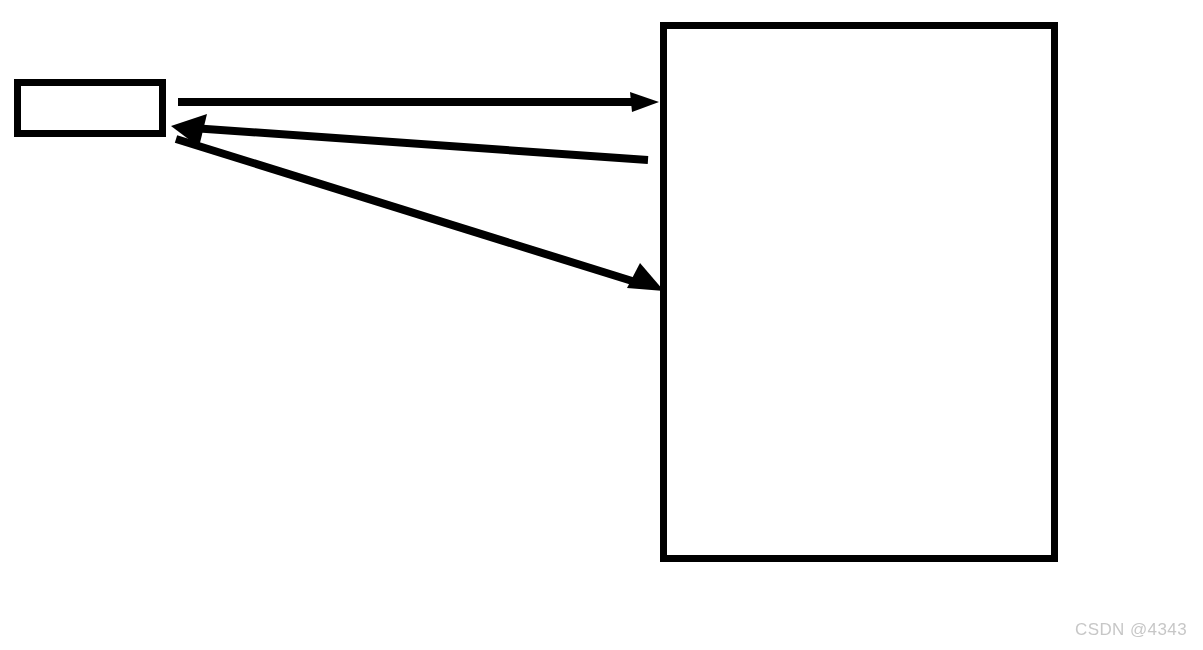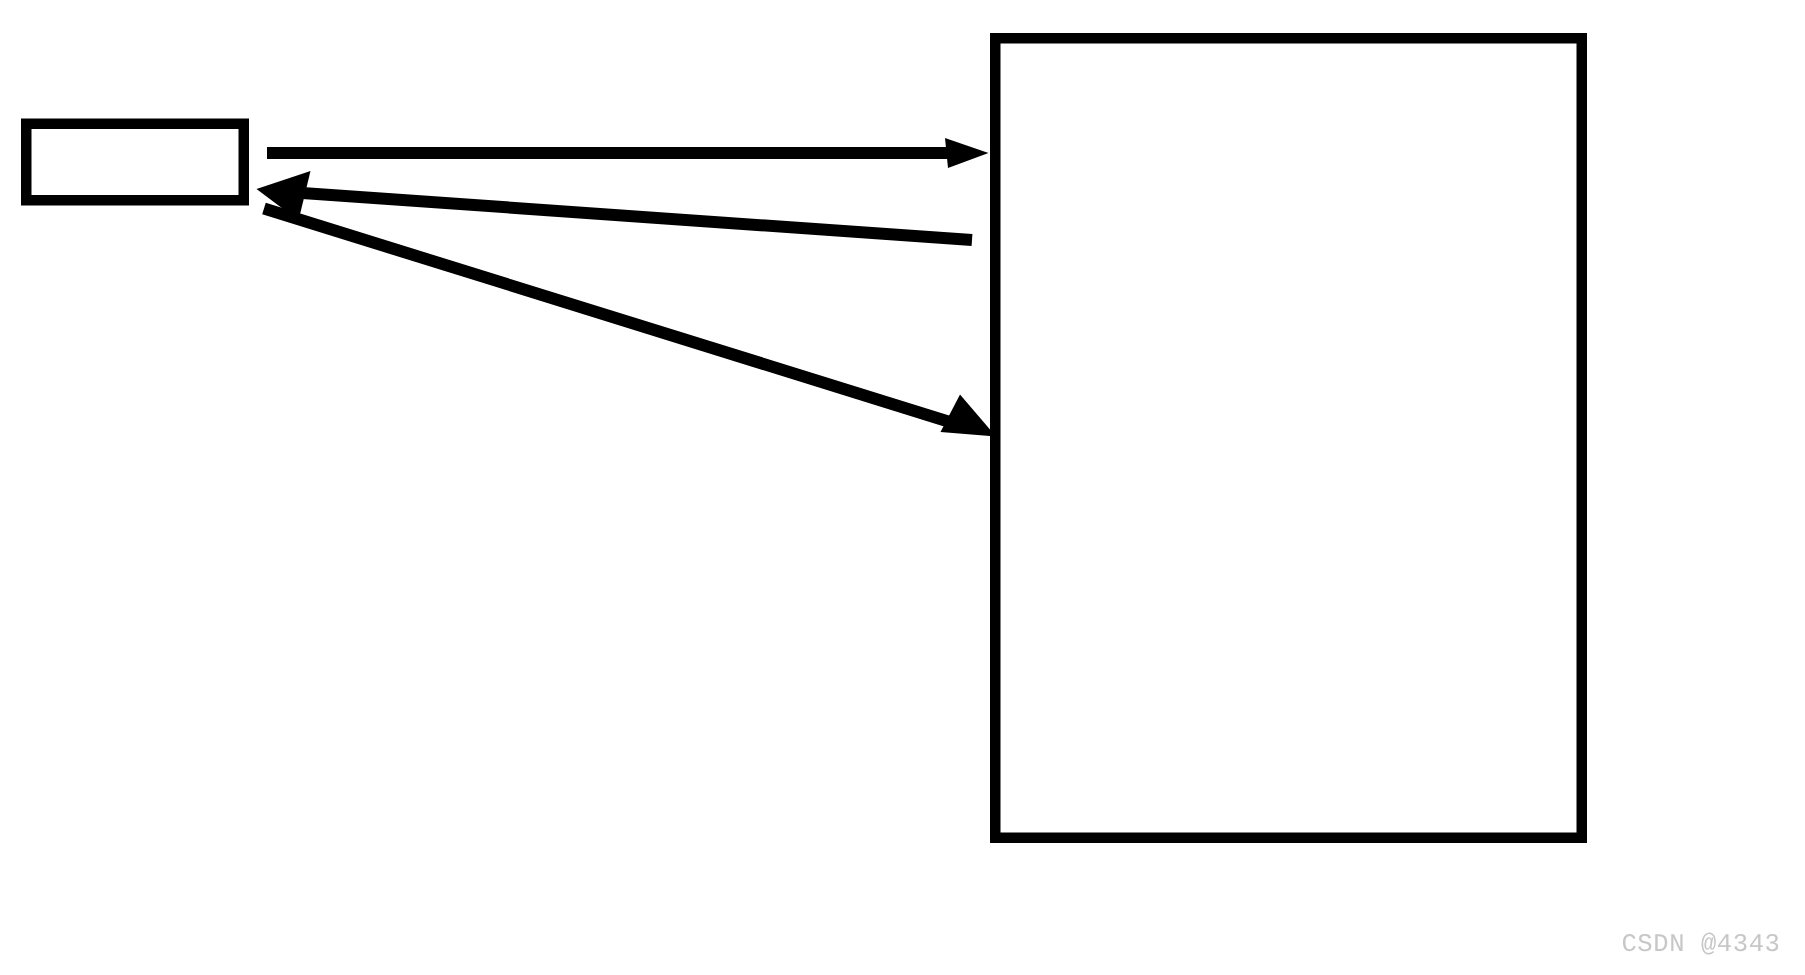--- a/index.html
+++ b/index.html
@@ -54,21 +54,21 @@
     box-sizing: border-box;
   }
 
   
   .watermark {
     position: absolute;
     right: 16px;
     bottom: 10px;
     color: #c7c7c7;
     font-size: 17px;
-    font-family: Liberation Mono, monospace;
+    font-family: Liberation Sans, sans-serif;
     letter-spacing: 0.4px;
     user-select: none;
   }
 </style>
 </head>
 <body>
 
 <div id="canvas">
 
   <svg id="arrow-layer" viewBox="0 0 1203 650" width="1203" height="650" xmlns="http://www.w3.org/2000/svg">

